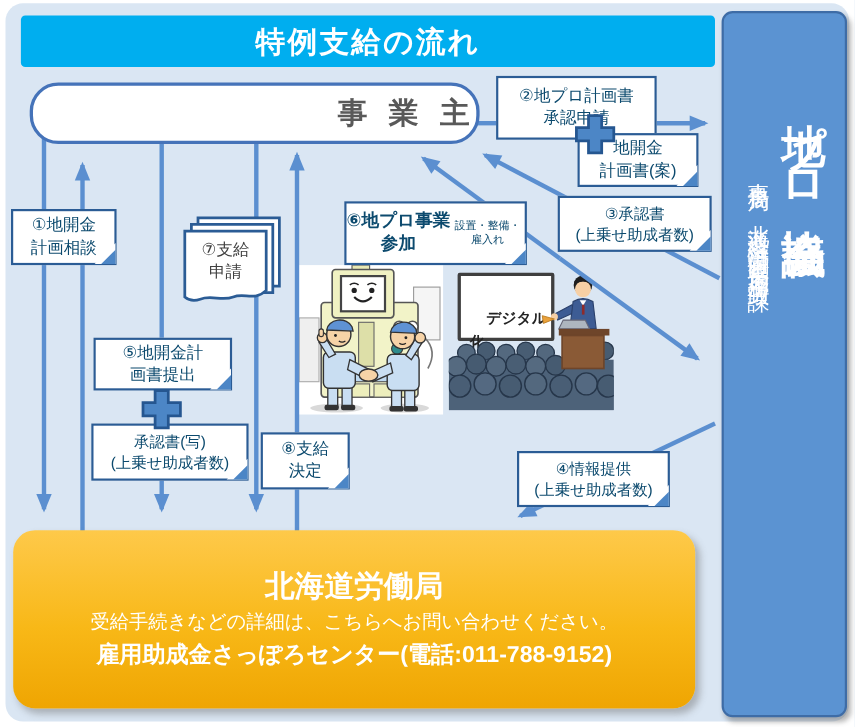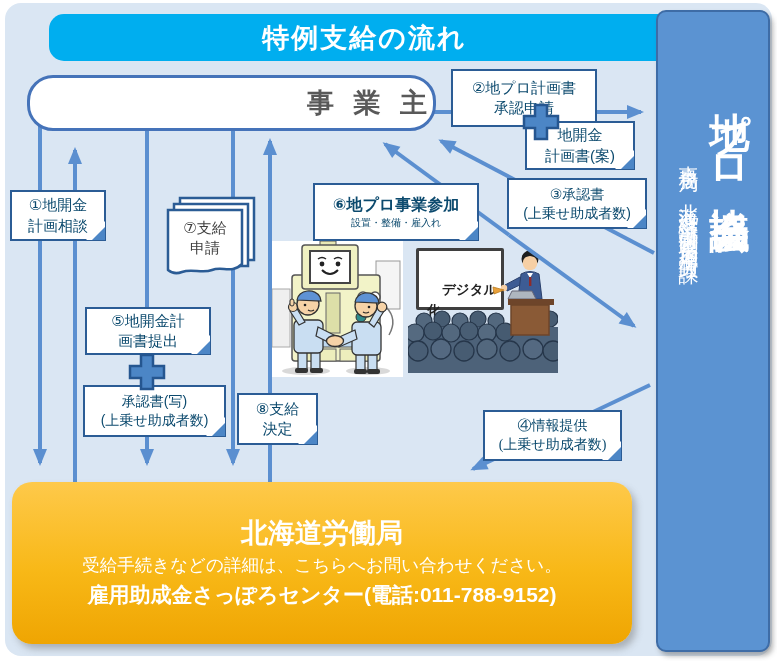--- a/index.html
+++ b/index.html
@@ -13,23 +13,23 @@
     background:#DAE6F3;border-radius:16px;
   }
   
   .illus{position:absolute;z-index:1;}
   svg.lines{position:absolute;left:0;top:0;z-index:2;pointer-events:none;}
   .node,.docstack{z-index:4;}
   svg.pluses{position:absolute;left:0;top:0;z-index:5;pointer-events:none;}
 
   .header{
     position:absolute;left:19px;top:14px;width:631px;height:47px;z-index:3;
-    background:#00AEEF;border-radius:15px;color:#fff;
+    background:#00AEEF;border-radius:4px;color:#fff;
     display:flex;align-items:center;justify-content:center;
-    font-size:27px;font-weight:bold;letter-spacing:2px;margin-left:30px;
+    font-size:27px;font-weight:bold;letter-spacing:2px;
   }
   .employer{
     position:absolute;left:27px;top:75px;width:403px;height:50px;z-index:3;
     background:#fff;border:3px solid #4573B9;border-radius:26px;
     display:flex;align-items:center;justify-content:flex-end;
     font-size:27px;font-weight:bold;color:#595959;letter-spacing:6px;
   }
   .council{
     position:absolute;left:656px;top:10px;width:110px;height:638px;z-index:3;
     background:#5B93D2;border:2px solid #3E6CA6;border-radius:10px;
@@ -247,35 +247,35 @@
 
 <div class="node" style="left:451px;top:69px;width:142px;height:54px;">②地プロ計画書
 承認申請</div>
 
 <div class="node doc" style="left:525px;top:121px;width:106px;height:45px;">地開金
 計画書(案)</div>
 
 <div class="node doc small" style="left:507px;top:178px;width:136px;height:47px;">③承認書
 (上乗せ助成者数)</div>
 
-<div class="node doc" style="left:313px;top:183px;width:162px;height:54px;flex-direction:column;">
+<div class="node doc" style="left:313px;top:183px;width:162px;height:54px;flex-direction:row;">
   <span class="s6line1">⑥地プロ事業参加</span>
   <span class="s6line2">設置・整備・雇入れ</span>
 </div>
 
 <div class="node doc" style="left:85px;top:307px;width:122px;height:44px;">⑤地開金計
 画書提出</div>
 
 <div class="node doc small" style="left:83px;top:385px;width:139px;height:48px;">承認書(写)
 (上乗せ助成者数)</div>
 
 <div class="node doc" style="left:237px;top:393px;width:77px;height:48px;">⑧支給
 決定</div>
 
-<div class="node doc small" style="left:483px;top:410px;width:135px;height:47px;font-family:Liberation Serif, serif;">④情報提供
+<div class="node doc small" style="left:470px;top:410px;width:135px;height:47px;">④情報提供
 (上乗せ助成者数)</div>
 
 <div class="docstack">
   <svg width="90" height="86" viewBox="0 0 90 86">
     <path d="M14,2 h74 v62 h-74 z" fill="#fff" stroke="#2B5C95" stroke-width="2.5"></path>
     <path d="M8,8 h74 v62 h-74 z" fill="#fff" stroke="#2B5C95" stroke-width="2.5"></path>
     <path d="M2,14 H76 V68 C66,78 56,70 46,74 C36,78 26,72 16,76 Q8,79 2,74 Z" fill="#fff" stroke="#2B5C95" stroke-width="2.5"></path>
   </svg>
   <div class="dtext">⑦支給
 申請</div>

